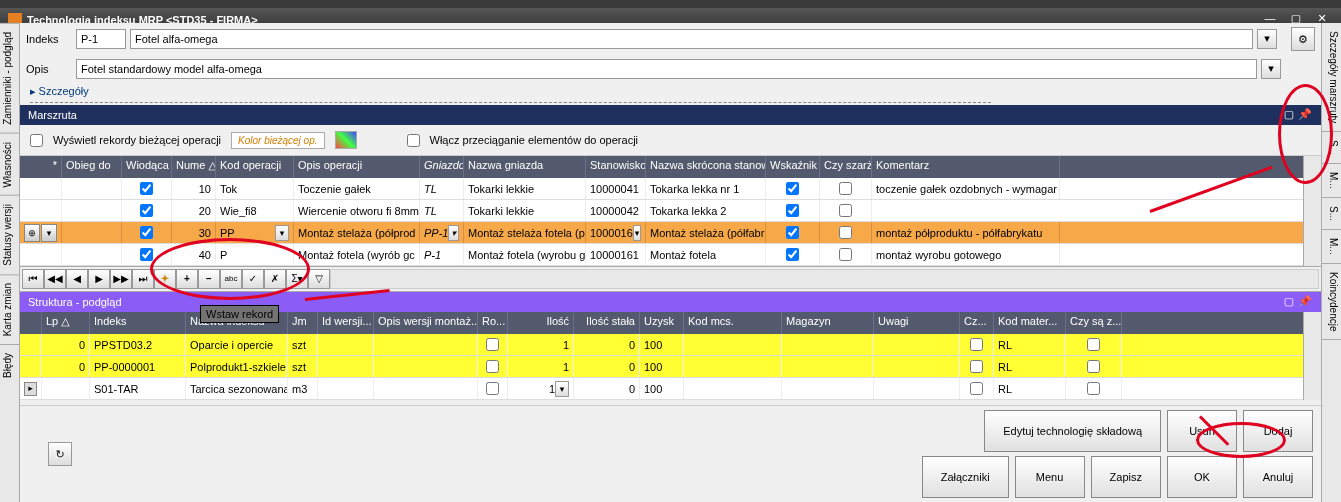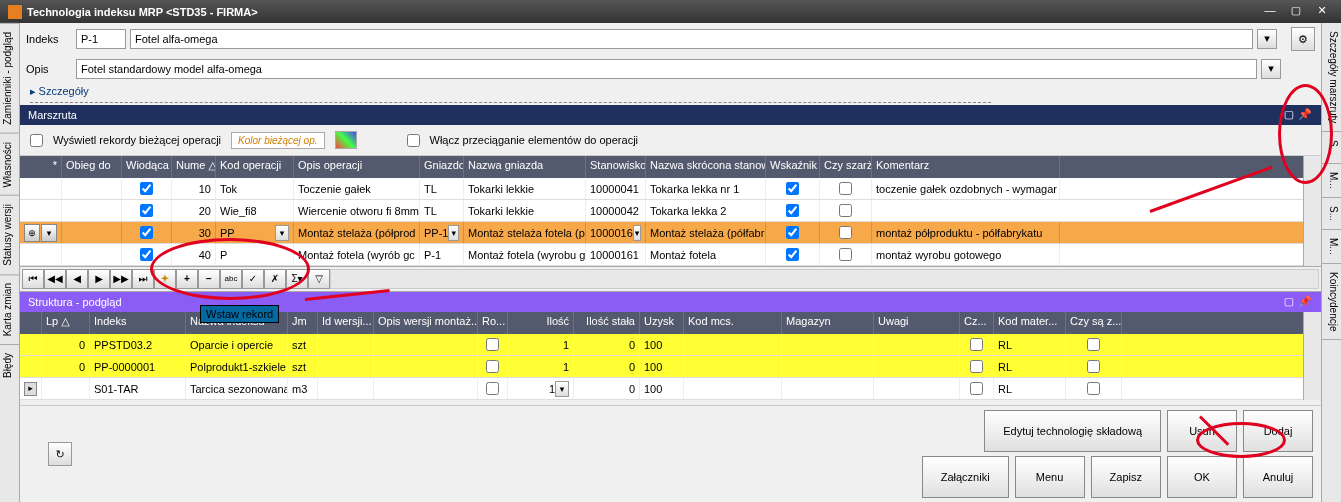--- a/index.html
+++ b/index.html
@@ -1,17 +1,17 @@
 <!DOCTYPE html>
 <html><head>
 <meta charset="utf-8">
 <style>
 * { box-sizing: border-box; margin: 0; padding: 0; font-family: Tahoma, Arial, sans-serif; font-size: 11px; }
 body { background: #3a3a3a; width: 1341px; height: 502px; overflow: hidden; position: relative; }
-.titlebar { background: linear-gradient(#555,#333); color:#fff; height:23px; padding:3px 8px; display:flex; align-items:center; }
+.titlebar { background: linear-gradient(#555,#333); color:#fff; height:23px; padding:3px 8px; display:flex; align-items:center;margin-top:8px; }
 .titlebar .icon { width:14px; height:14px; background:#e67e22; margin-right:5px; }
 .titlebar-title { flex:1; font-weight:bold; }
 .winbtns { display:flex; gap:4px; }
 .winbtn { width:22px; height:16px; color:#fff; text-align:center; cursor:pointer; }
 .main { position:absolute; top:23px; left:0; right:0; bottom:0; background:#f0f0f0; display:flex; }
 .left-tabs { width:20px; background:#e8e8e8; border-right:1px solid #aaa; display:flex; flex-direction:column; }
 .left-tab { writing-mode:vertical-rl; transform:rotate(180deg); padding:8px 2px; font-size:10px; border-bottom:1px solid #aaa; text-align:center; cursor:pointer; }
 .right-tabs { width:20px; background:#e8e8e8; border-left:1px solid #aaa; display:flex; flex-direction:column; }
 .right-tab { writing-mode:vertical-rl; padding:8px 2px; font-size:10px; border-bottom:1px solid #aaa; text-align:center; cursor:pointer; }
 .center { flex:1; display:flex; flex-direction:column; background:#f0f0f0; }
@@ -32,39 +32,39 @@
 .grid { background:#fff; flex:0 0 auto; }
 .ghdr { display:flex; background:#545a6e; color:#fff; height:22px; }
 .ghdr > div { padding:3px 4px; border-right:1px solid #6a7088; overflow:hidden; white-space:nowrap; }
 .grow { display:flex; height:22px; align-items:center; border-bottom:1px solid #ddd; }
 .grow > div { padding:2px 4px; border-right:1px solid #eee; overflow:hidden; white-space:nowrap; height:100%; display:flex; align-items:center; }
 .grow.sel { background:#f7a94a; }
 .grow.sel > div { border-right-color:#d89040; }
 .rowctl { width:42px; display:flex; gap:1px; justify-content:flex-end; }
 .rowctl .cbtn { width:18px; height:18px; border:1px solid #888; background:linear-gradient(#fff,#ccc); font-size:9px; text-align:center; line-height:16px; }
 .c-obieg { width:60px; } .c-wiod { width:50px; justify-content:center; } .c-num { width:44px; text-align:right; justify-content:flex-end; }
-.c-kod { width:78px; } .c-opis { width:126px; } .c-gn { width:44px; } .c-ngn { width:122px; }
+.c-kod { width:78px; } .c-opis { width:126px; } .c-gn { width:44px;font-style:italic; } .c-ngn { width:122px; }
 .c-st { width:60px; text-align:right; } .c-nst { width:120px; } .c-wsk { width:54px; justify-content:center; }
 .c-sz { width:52px; justify-content:center; } .c-kom { width:188px; }
 .ddcell { display:flex; align-items:center; width:100%; }
 .ddcell .dd { width:14px; height:16px; font-size:9px; line-height:14px; }
 .scrollv { width:18px; background:#e8e8e8; border-left:1px solid #aaa; }
 .navbar { background:#f0f0f0; border-top:1px solid #aaa; border-bottom:1px solid #aaa; padding:2px; display:flex; gap:0; }
 .navbtn { width:22px; height:20px; border:1px solid #999; background:linear-gradient(#fff,#ddd); text-align:center; line-height:18px; cursor:pointer; font-size:10px; }
 .btm-grid .ghdr { background:#545a6e; }
 .b-lp { width:48px; } .b-idx { width:96px; } .b-nazwa { width:102px; } .b-jm { width:30px; } .b-idw { width:56px; }
 .b-opw { width:104px; } .b-ro { width:30px; justify-content:center; } .b-il { width:66px; text-align:right; justify-content:flex-end; }
 .b-ist { width:66px; text-align:right; justify-content:flex-end; } .b-uz { width:44px; } .b-km { width:98px; }
 .b-mag { width:92px; } .b-uw { width:86px; } .b-cz { width:34px; justify-content:center; }
 .b-kmat { width:72px; } .b-csz { width:56px; justify-content:center; }
 .grow.yellow { background:#ffff33; }
 .footer { position:absolute; bottom:0; left:20px; right:20px; padding:4px 8px; display:flex; flex-direction:column; gap:4px; align-items:flex-end; background:#f0f0f0; border-top:1px solid #ccc; }
 .btnrow { display:flex; gap:6px; }
 .btn { border:1px solid #888; background:linear-gradient(#fff,#e0e0e0); padding:14px 18px; cursor:pointer; min-width:70px; text-align:center; }
-.tooltip { position:absolute; background:#0369a1; border:1px solid #000; padding:2px 5px; font-size:11px; z-index:100; }
+.tooltip { position:absolute; background:#737373; border:1px solid #000; padding:2px 5px; font-size:11px; z-index:100; }
 .ann { position:absolute; border:3px solid #e00020; border-radius:50%; pointer-events:none; z-index:99; }
 .ann-line { position:absolute; background:#e00020; height:3px; transform-origin:left center; z-index:99; pointer-events:none; }
 .gridwrap { display:flex; }
 .gridcontent { flex:1; }
 .hline { border-top:1px dashed #888; margin:2px 330px 2px 10px; }
 </style>
 </head>
 <body>
 
 <div class="titlebar">

